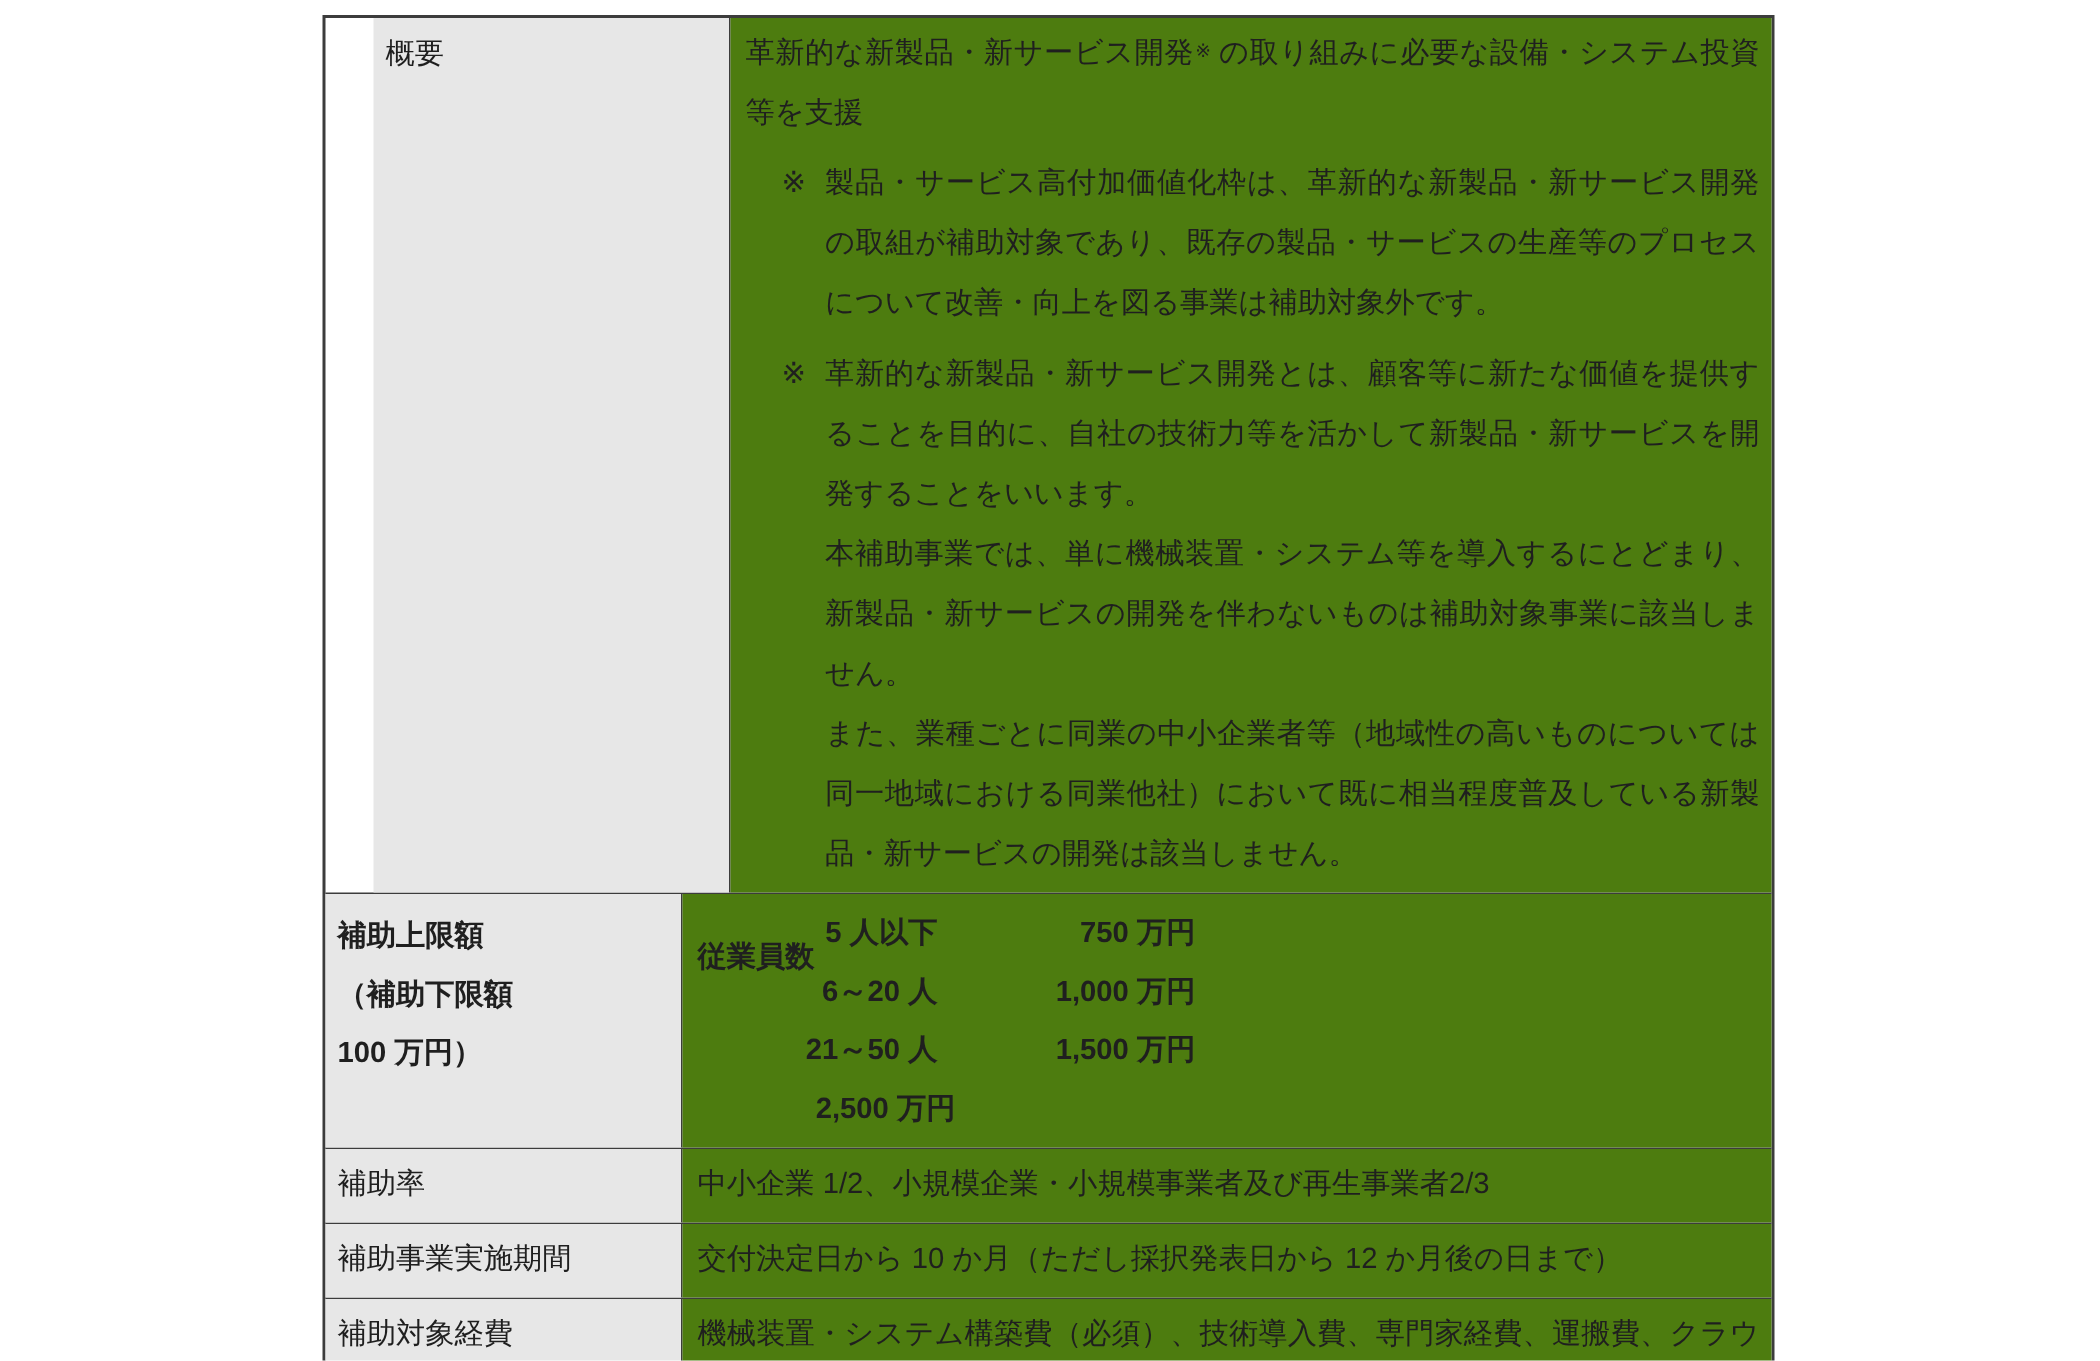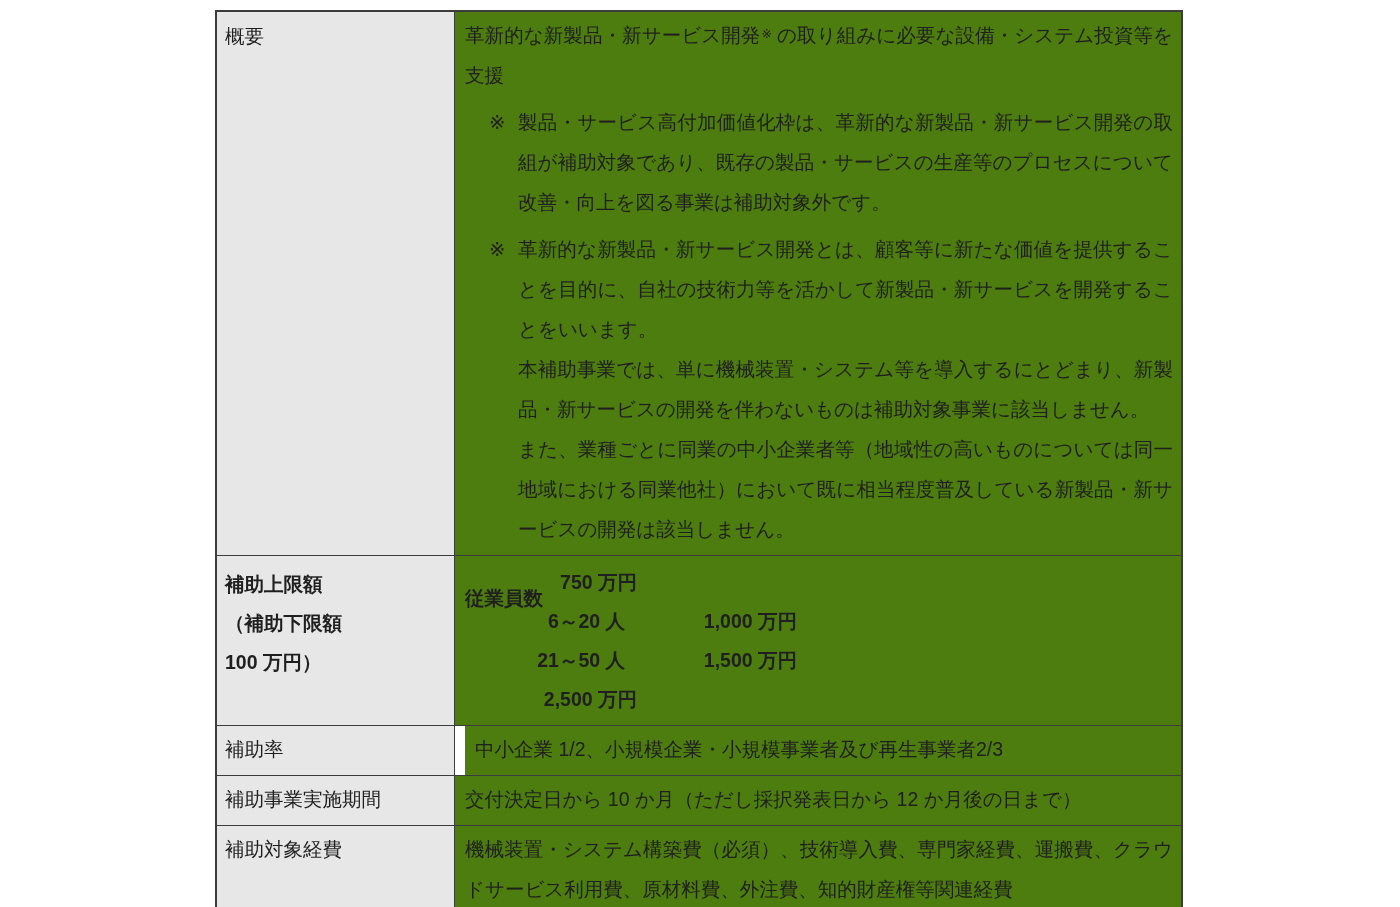--- a/index.html
+++ b/index.html
@@ -37,21 +37,21 @@
     line-height: 39px;
   }
   .cell.content {
     flex: 1 1 auto;
     background: #4d7c0f;
     padding: 3px 8px 6px 10px;
     line-height: 40px;
   }
 
   
-  .row-overview { min-height: 533px; }
+  .row-overview { min-height: 533px; padding-left: 32px; }
   .row-overview .intro { margin: 0; text-align: justify; }
   .refmark {
     font-size: 12.5px;
     position: relative;
     top: -1px;
     vertical-align: top;
     margin: 0 5px 0 1px;
   }
   .note { display: flex; margin-top: 7px; }
   .note .marker { flex: 0 0 53px; padding-left: 24px; box-sizing: border-box; }
@@ -61,21 +61,21 @@
   
   .row-limit { min-height: 162px; font-weight: bold; }
   .row-limit .cell.content { padding-top: 7px; line-height: 39px; }
   .row-limit .cell.label { padding-top: 9px; }
   .tier-line { position: relative; display: flex; }
   .tier-prefix { position: absolute; left: 0; top: 16px; white-space: nowrap; }
   .tier-range { flex: 0 0 160px; text-align: right; white-space: nowrap; }
   .tier-amount { flex: 0 0 172px; text-align: right; white-space: nowrap; }
 
   
-  .row-rate { min-height: 45px; gap: 10px; }
+  .row-rate { min-height: 45px; }
   .row-period { min-height: 47px; }
   .row-expenses { min-height: 88px; }
   .row-rate .cell, .row-period .cell, .row-expenses .cell { padding-top: 4px; line-height: 39px; }
   .row-expenses .cell.content { padding-top: 3px; line-height: 40px; }
   .value-para { margin: 0; text-align: justify; }
   .value-line { margin: 0; white-space: nowrap; }
 </style>
 </head>
 <body>
 
@@ -109,20 +109,21 @@
 
     <div class="trow row-limit">
       <div class="cell label">
         <div>補助上限額</div>
         <div>（補助下限額</div>
         <div>100 万円）</div>
       </div>
       <div class="cell content">
         <div class="tier-line">
           <span class="tier-prefix">従業員数</span>
+          <span class="tier-range">5 人以下</span>
           <span class="tier-amount">750 万円</span>
         </div>
         <div class="tier-line">
           <span class="tier-prefix"></span>
           <span class="tier-range">6～20 人</span>
           <span class="tier-amount">1,000 万円</span>
         </div>
         <div class="tier-line">
           <span class="tier-prefix"></span>
           <span class="tier-range">21～50 人</span>

